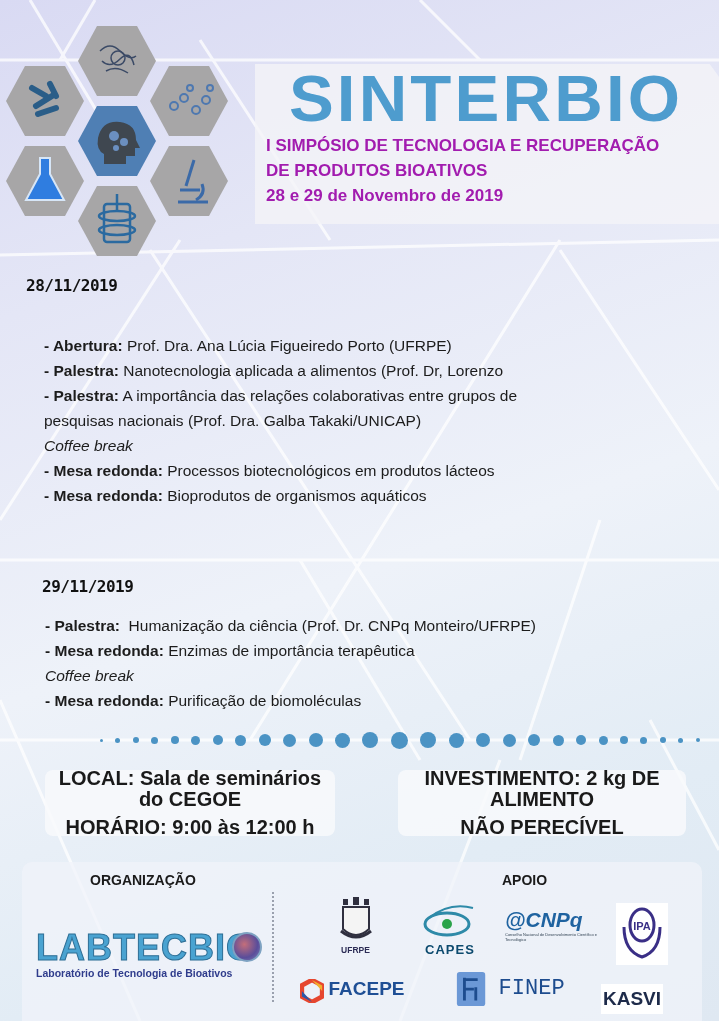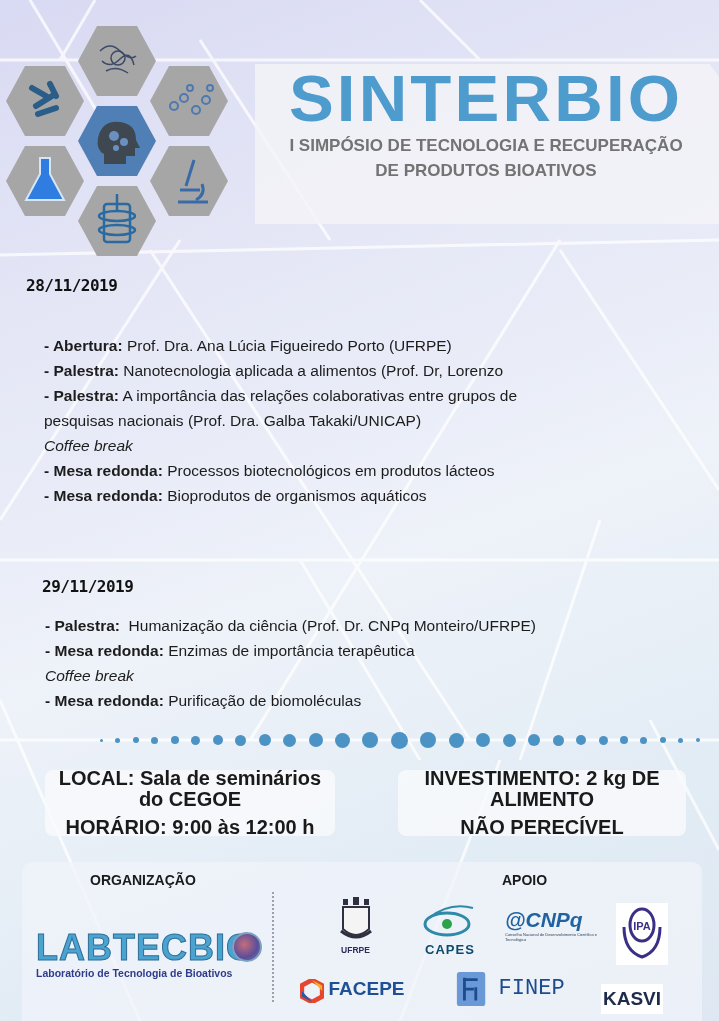--- a/index.html
+++ b/index.html
@@ -24,22 +24,22 @@
     clip-path: polygon(0 0, 98% 0, 100% 8%, 100% 100%, 0 100%);
   }
   .title {
     left: 266px; top: 66px; width: 440px; text-align: center;
     font-family: "Liberation Sans", sans-serif;
     font-weight: 900; font-size: 64px; letter-spacing: 3px;
     color: #4e9cce; line-height: 66px;
     transform: scaleX(1.05);
   }
   .subtitle {
-    left: 266px; top: 133px; width: 440px; text-align: center;
-    font-weight: bold; font-size: 17px; line-height: 25px; color: #737373;
+    left: 266px; top: 133px; width: 440px; 
+    font-weight: bold; font-size: 17px; line-height: 25px; color: #a21caf;
   }
 
   .day-date {
     font-family: "DejaVu Sans Mono", monospace;
     font-weight: bold; font-size: 16px; letter-spacing: -0.5px;
     color: #111;
   }
   .day1-date { left: 26px; top: 276px; }
   .day2-date { left: 42px; top: 577px; }
 
@@ -199,20 +199,21 @@
         </g>
       </svg>
   </div>
 </div>
 
 <div class="layer header-panel"></div>
 <div class="layer title">SINTERBIO</div>
 <div class="layer subtitle">
   <div>I SIMPÓSIO DE TECNOLOGIA E RECUPERAÇÃO</div>
   <div>DE PRODUTOS BIOATIVOS</div>
+  <div>28 e 29 de Novembro de 2019</div>
 </div>
 
 <div class="layer day-date day1-date">28/11/2019</div>
 <div class="layer agenda day1-list">
   <div class="item"><b>- Abertura:</b><span> Prof. Dra. Ana Lúcia Figueiredo Porto (UFRPE)</span></div>
   <div class="item"><b>- Palestra:</b><span> Nanotecnologia aplicada a alimentos (Prof. Dr, Lorenzo</span></div>
   <div class="item"><b>- Palestra:</b><span> A importância das relações colaborativas entre grupos de</span></div>
   <div class="item cont">pesquisas nacionais (Prof. Dra. Galba Takaki/UNICAP)</div>
   <div class="item coffee">Coffee break</div>
   <div class="item"><b>- Mesa redonda:</b><span> Processos biotecnológicos em produtos lácteos</span></div>

